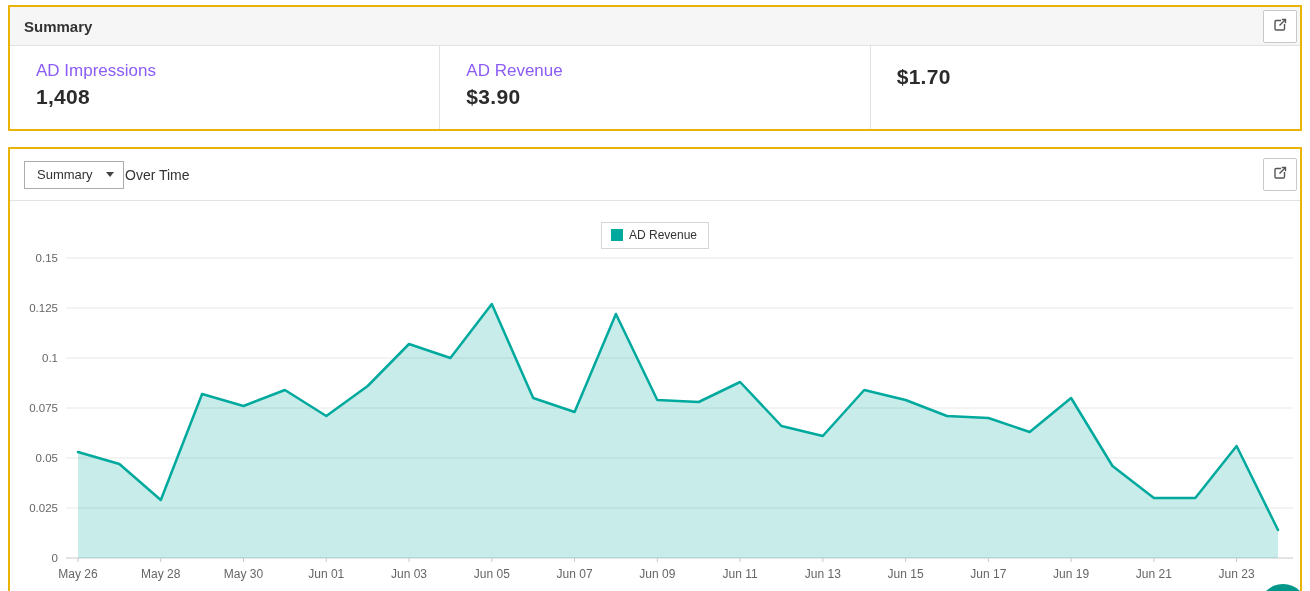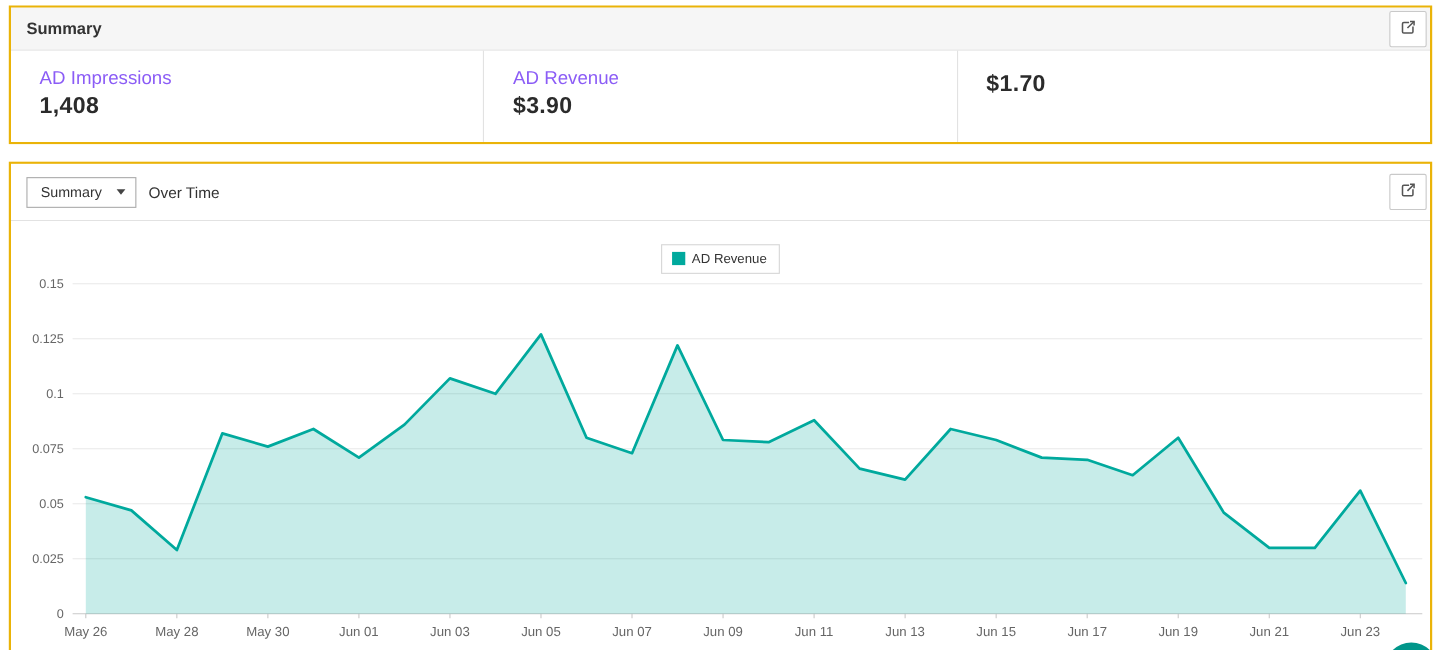--- a/index.html
+++ b/index.html
@@ -23,21 +23,21 @@
 
   
   .chart-card { margin-top:16px; }
   .chart-header { display:flex; align-items:center; padding:9px 3px 9px 14px;
     border-bottom:1px solid #e2e2e2; background:#fff; }
   .metric-select { width:100px; height:28px; border:1px solid #ababab; background:#fff;
     display:flex; align-items:center; justify-content:space-between;
     padding:0 9px 0 12px; font-size:13px; color:#333; cursor:pointer; }
   .caret-down { width:0; height:0; border-left:4px solid transparent;
     border-right:4px solid transparent; border-top:5px solid #444; }
-  .chart-header-title { font-size:14px; color:#333; margin-left:11px; flex:1; }
+  .chart-header-title { font-size:14px; color:#333; margin-left:1px; flex:1; }
 
   .chart-area { position:relative; height:391px; background:#fff; }
   .legend-box { position:absolute; top:21px; left:50%; transform:translateX(-50%);
     display:flex; align-items:center; gap:6px; background:#fff;
     border:1px solid #d6d6d6; padding:5px 11px 6px 9px; cursor:pointer; }
   .legend-swatch { width:12px; height:12px; display:inline-block; }
   .legend-label { font-size:12px; color:#333; }
 
   svg text { font-family:"Liberation Sans", sans-serif; }
 

